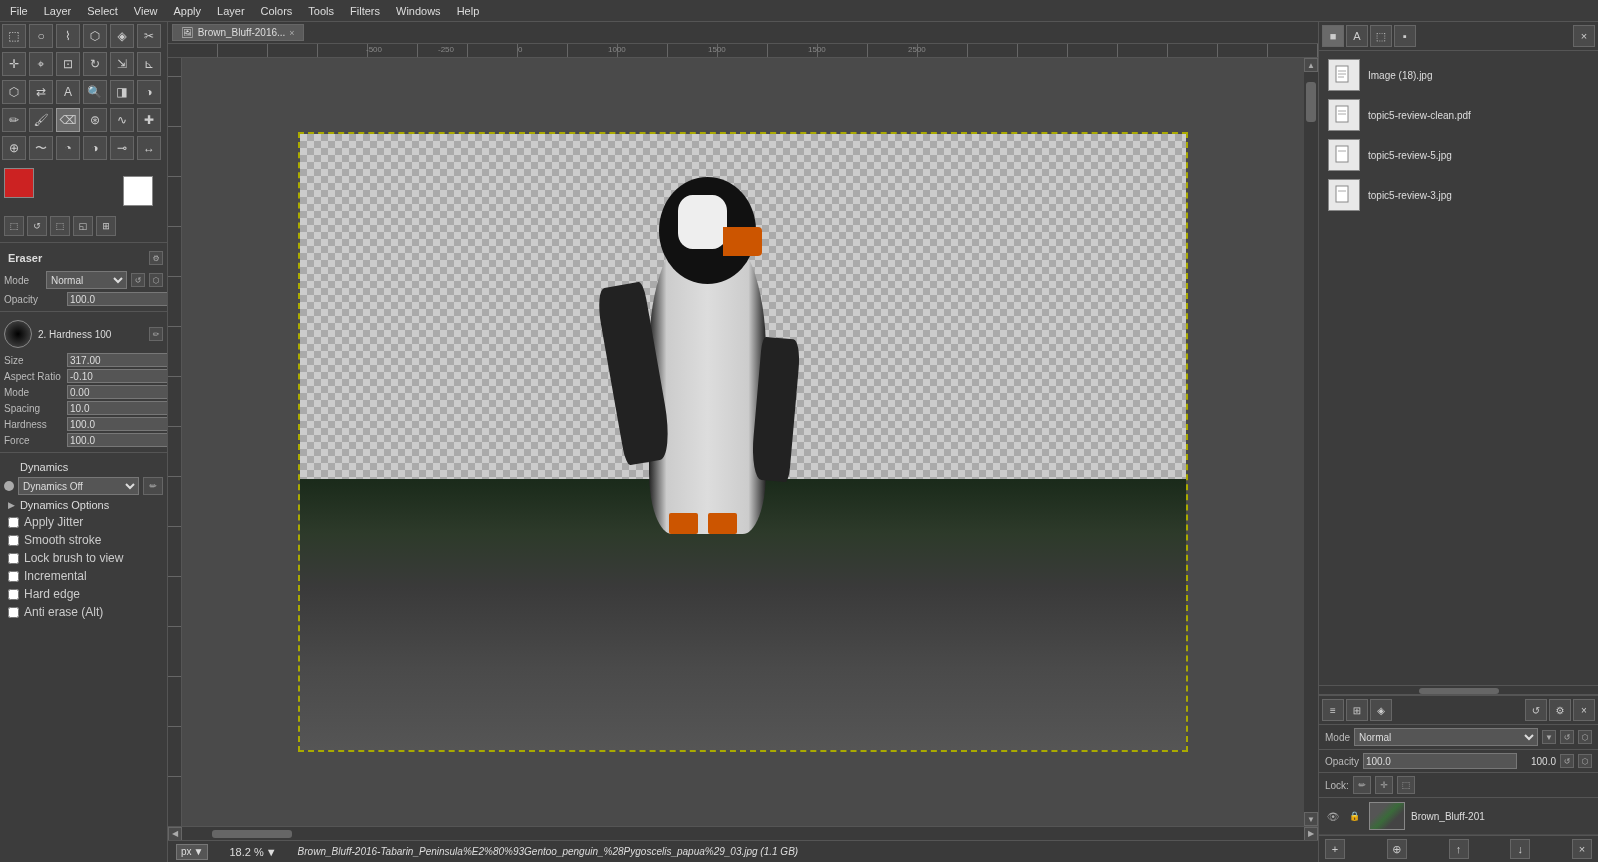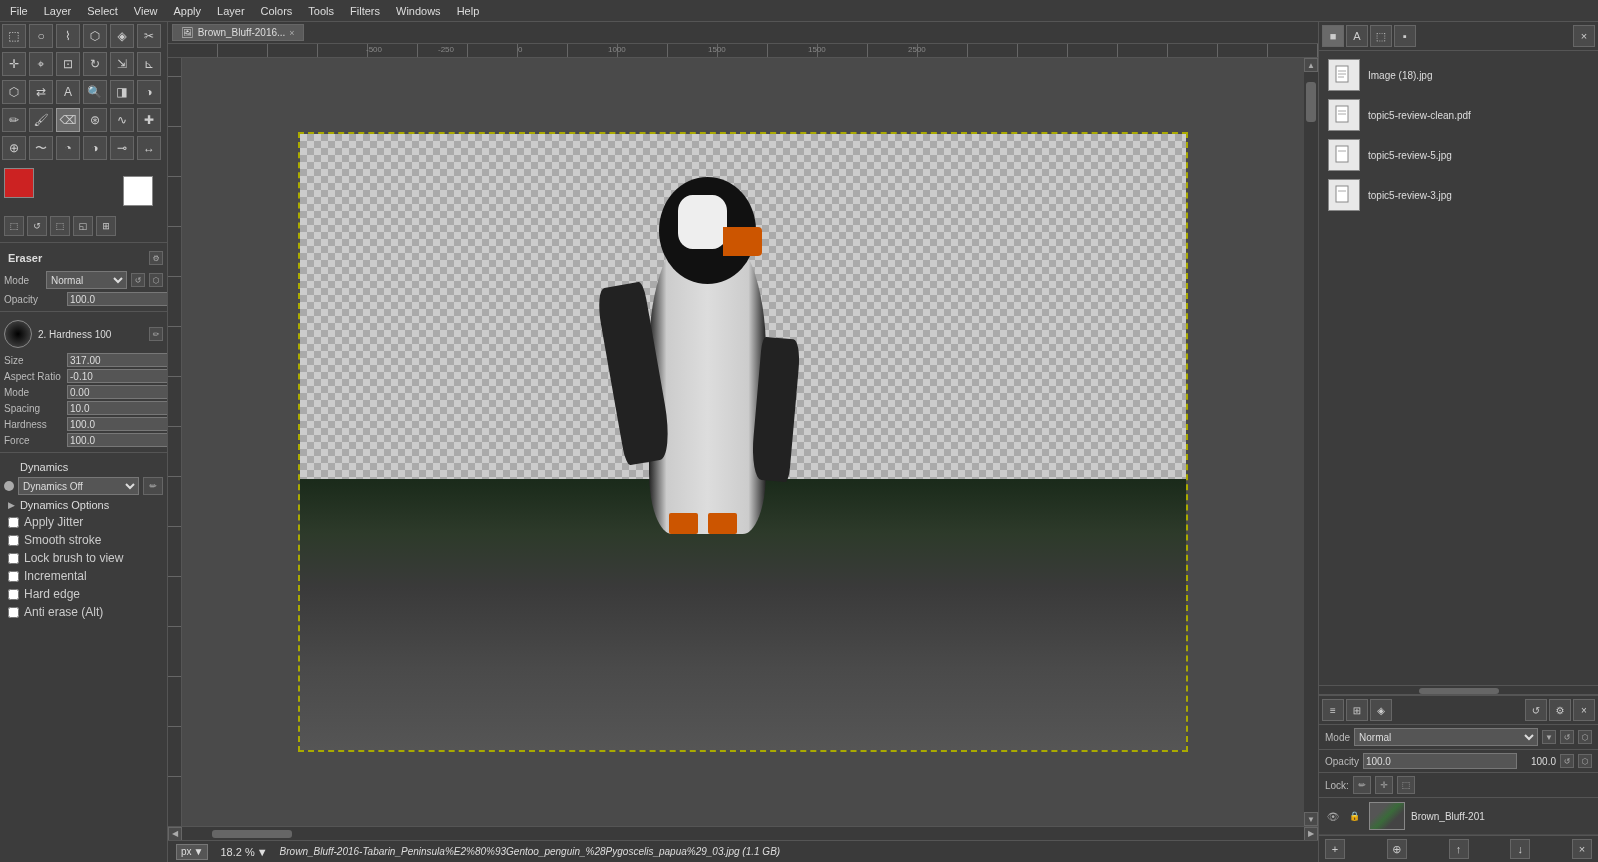--- a/index.html
+++ b/index.html
@@ -309,21 +309,21 @@
     }
 
     
     #statusbar {
       display: flex;
       align-items: center;
       background: #3a3a3a;
       border-top: 1px solid #555;
       height: 22px;
       padding: 0 8px;
-      gap: 12px;
+      gap: 21px;
       flex-shrink: 0;
     }
     .status-unit {
       background: #555;
       border: 1px solid #777;
       color: #ddd;
       height: 16px;
       font-size: 10px;
       padding: 0 4px;
       display: flex;

